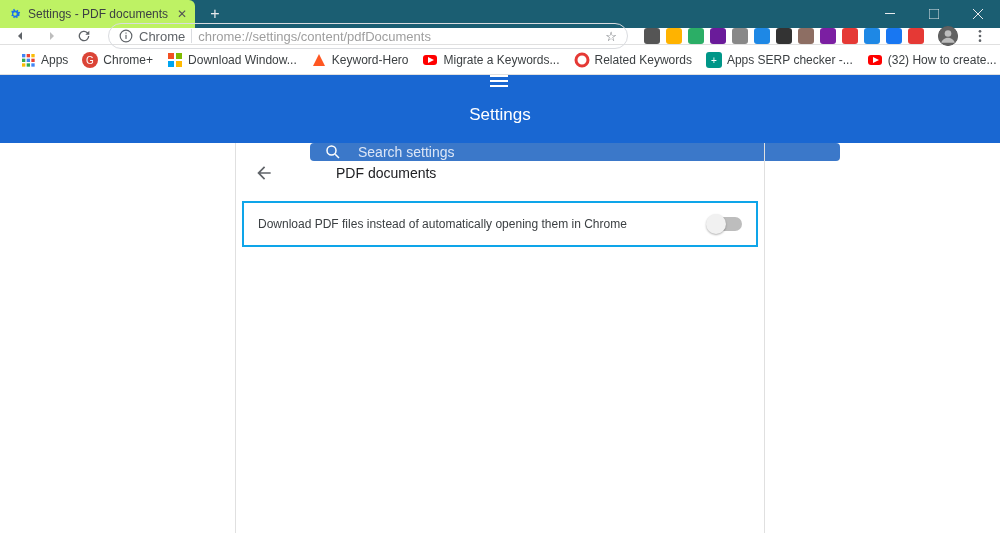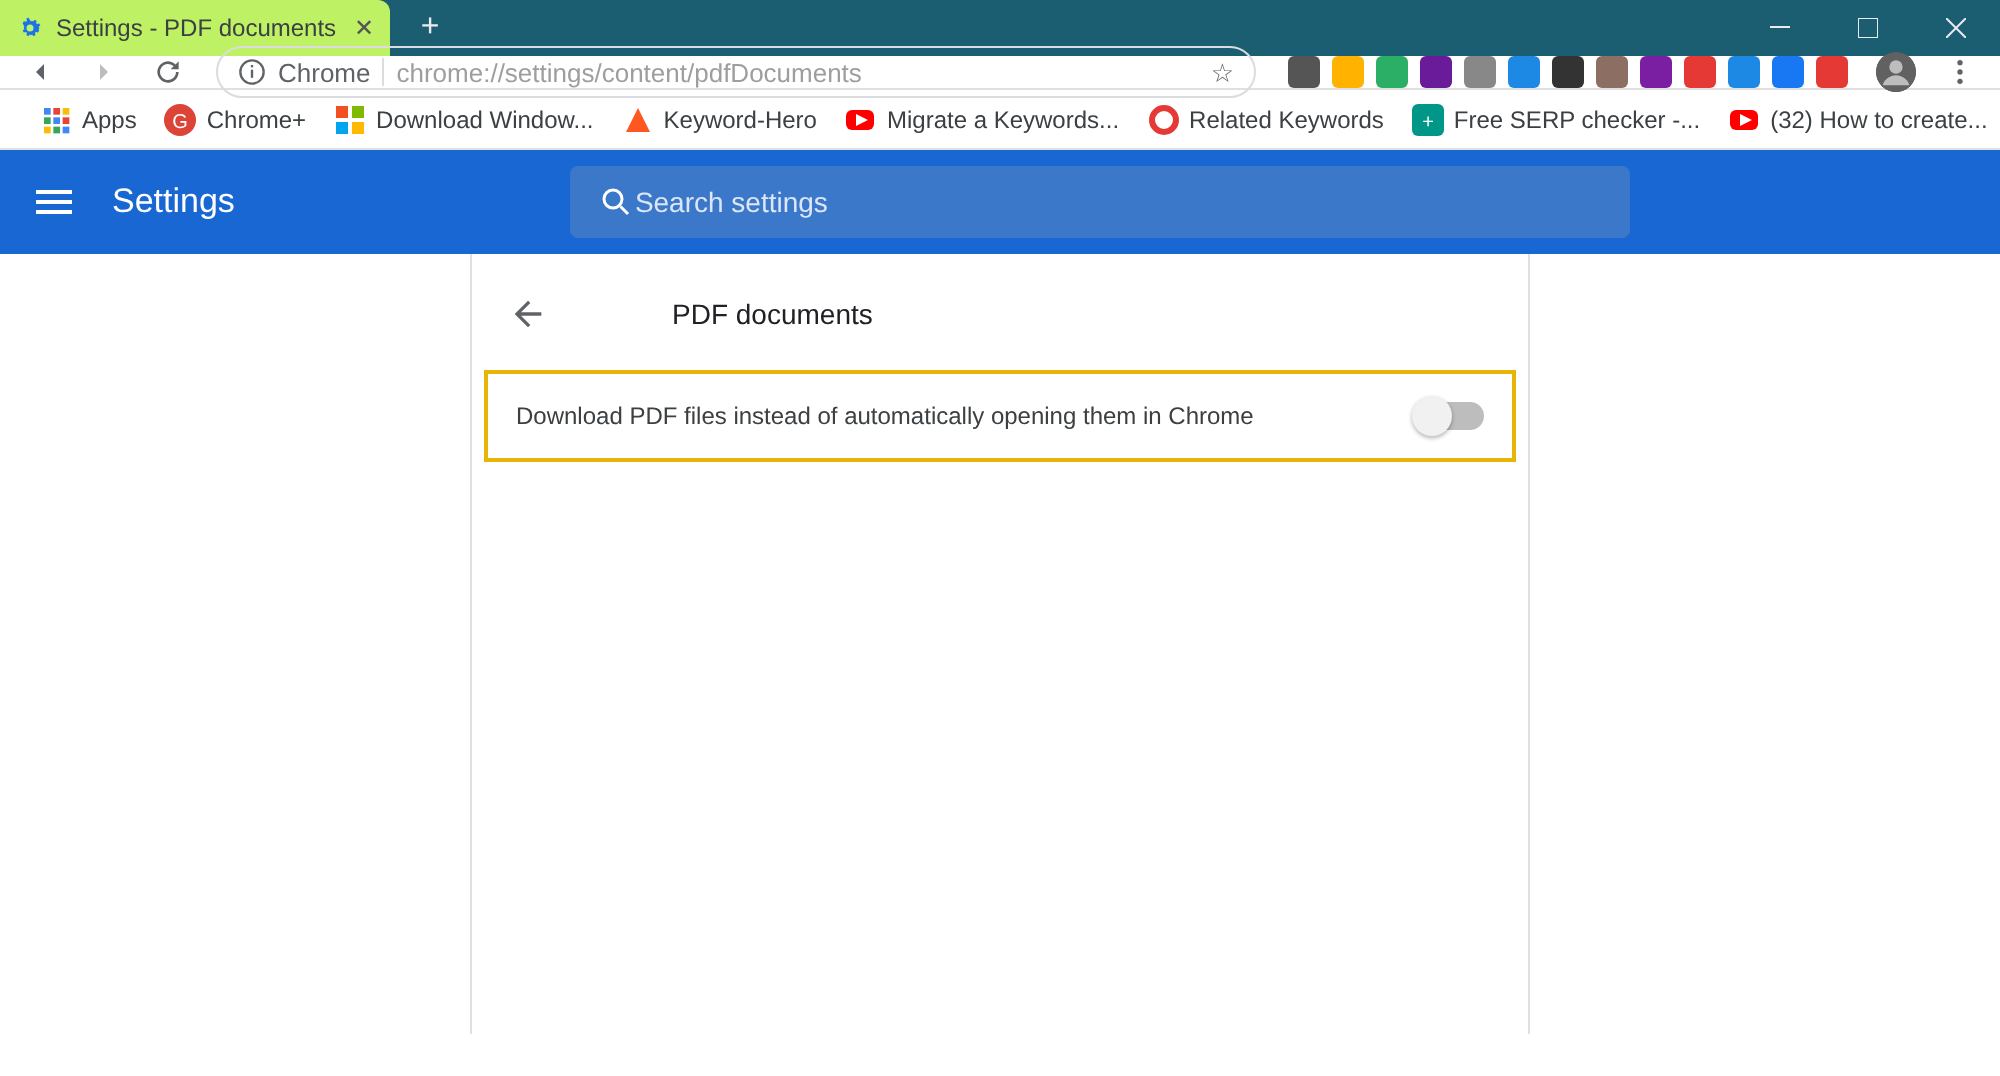--- a/index.html
+++ b/index.html
@@ -24,33 +24,33 @@
   .omni-url { color:#9e9e9e; flex:1; white-space:nowrap; overflow:hidden;}
   .omni-star { margin-left:auto; color:#5f6368;}
   .exticons { display:flex; align-items:center; gap:6px; padding:0 6px;}
   .ext { width:16px; height:16px; border-radius:3px; display:flex; align-items:center; justify-content:center; font-size:10px; color:#fff;}
   .avatar { width:20px; height:20px; border-radius:50%; background:#555; display:flex; align-items:center; justify-content:center; overflow:hidden;}
   
   .bookbar { display:flex; align-items:center; height:30px; background:#fff; border-bottom:1px solid #e0e0e0; padding:0 20px; gap:14px; font-size:12px; color:#3c4043; overflow:hidden;}
   .bk { display:flex; align-items:center; gap:5px; white-space:nowrap; }
   .bk .bicon { width:16px; height:16px; display:flex; align-items:center; justify-content:center; font-size:12px;}
   
-  .settings-header { display:flex; align-items:center; height:52px; background:#1967D2; color:#fff; padding:0 18px; gap:18px;}
+  .settings-header { display:flex; align-items:center; height:68px; background:#1967D2; color:#fff; padding:0 18px; gap:18px;flex-direction:column;}
   .hamburger { width:20px; height:20px; display:flex; flex-direction:column; justify-content:center; gap:3px;}
   .hamburger span { display:block; height:2px; width:18px; background:#fff;}
   .settings-title { font-size:17px; font-weight:400;}
-  .searchbox { margin-left: 150px; width: 530px; height:36px; background:#3B78C9; border-radius:4px; display:flex; align-items:center; padding:0 14px; gap:0; color:#e3f2fd;}
+  .searchbox { margin-left: 150px; width: 530px; height:36px; background:#3B78C9; border-radius:4px; display:flex; align-items:center; padding:0 14px; gap:16px; color:#e3f2fd;}
   .searchbox input { flex:1; background:transparent; border:none; outline:none; color:#fff; font-size:14px;}
   .searchbox input::placeholder { color:#dce6f6;}
   
   .content { display:flex; justify-content:center; background:#fff; height: calc(538px - 28px - 34px - 30px - 56px);}
   .panel { width:530px; border-left:1px solid #e0e0e0; border-right:1px solid #e0e0e0; height:100%; padding-top:4px;}
   .panel-head { display:flex; align-items:center; padding:16px 18px; gap:18px; color:#202124; font-size:14px;}
   .panel-head .back { color:#5f6368; font-size:18px;}
-  .setting-row { border:2px solid #eab308; margin: 2px 6px 0 6px; padding: 14px 14px; display:flex; align-items:center; }
+  .setting-row { border:2px solid #0ea5e9; margin: 2px 6px 0 6px; padding: 14px 14px; display:flex; align-items:center; }
   .setting-label { font-size:12px; color:#3c4043; flex:1;}
   .toggle { width:34px; height:14px; background:#bdbdbd; border-radius:10px; position:relative;}
   .toggle::after { content:""; position:absolute; left:-2px; top:-3px; width:20px; height:20px; background:#f1f1f1; border-radius:50%; box-shadow:0 1px 2px rgba(0,0,0,.3);}
   
   svg { display:block; }
 </style>
 </head>
 <body>
 
 <div class="titlebar">
@@ -208,21 +208,21 @@
       </span>
       <span>Related Keywords</span>
     </div>
     <div class="bk">
       <span class="bicon">
         <svg width="16" height="16">
           <rect width="16" height="16" rx="3" fill="#009688"></rect>
           <text x="8" y="12" font-size="10" fill="#fff" text-anchor="middle">+</text>
         </svg>
       </span>
-      <span>Free SERP checker -...</span>
+      <span>Apps SERP checker -...</span>
     </div>
     <div class="bk">
       <span class="bicon">
         <svg width="16" height="16">
           <rect x="1" y="3" width="14" height="10" rx="3" fill="#ff0000"></rect>
           <polygon points="6,5 6,11 12,8" fill="#fff"></polygon>
         </svg>
       </span>
       <span>(32) How to create...</span>
     </div>

